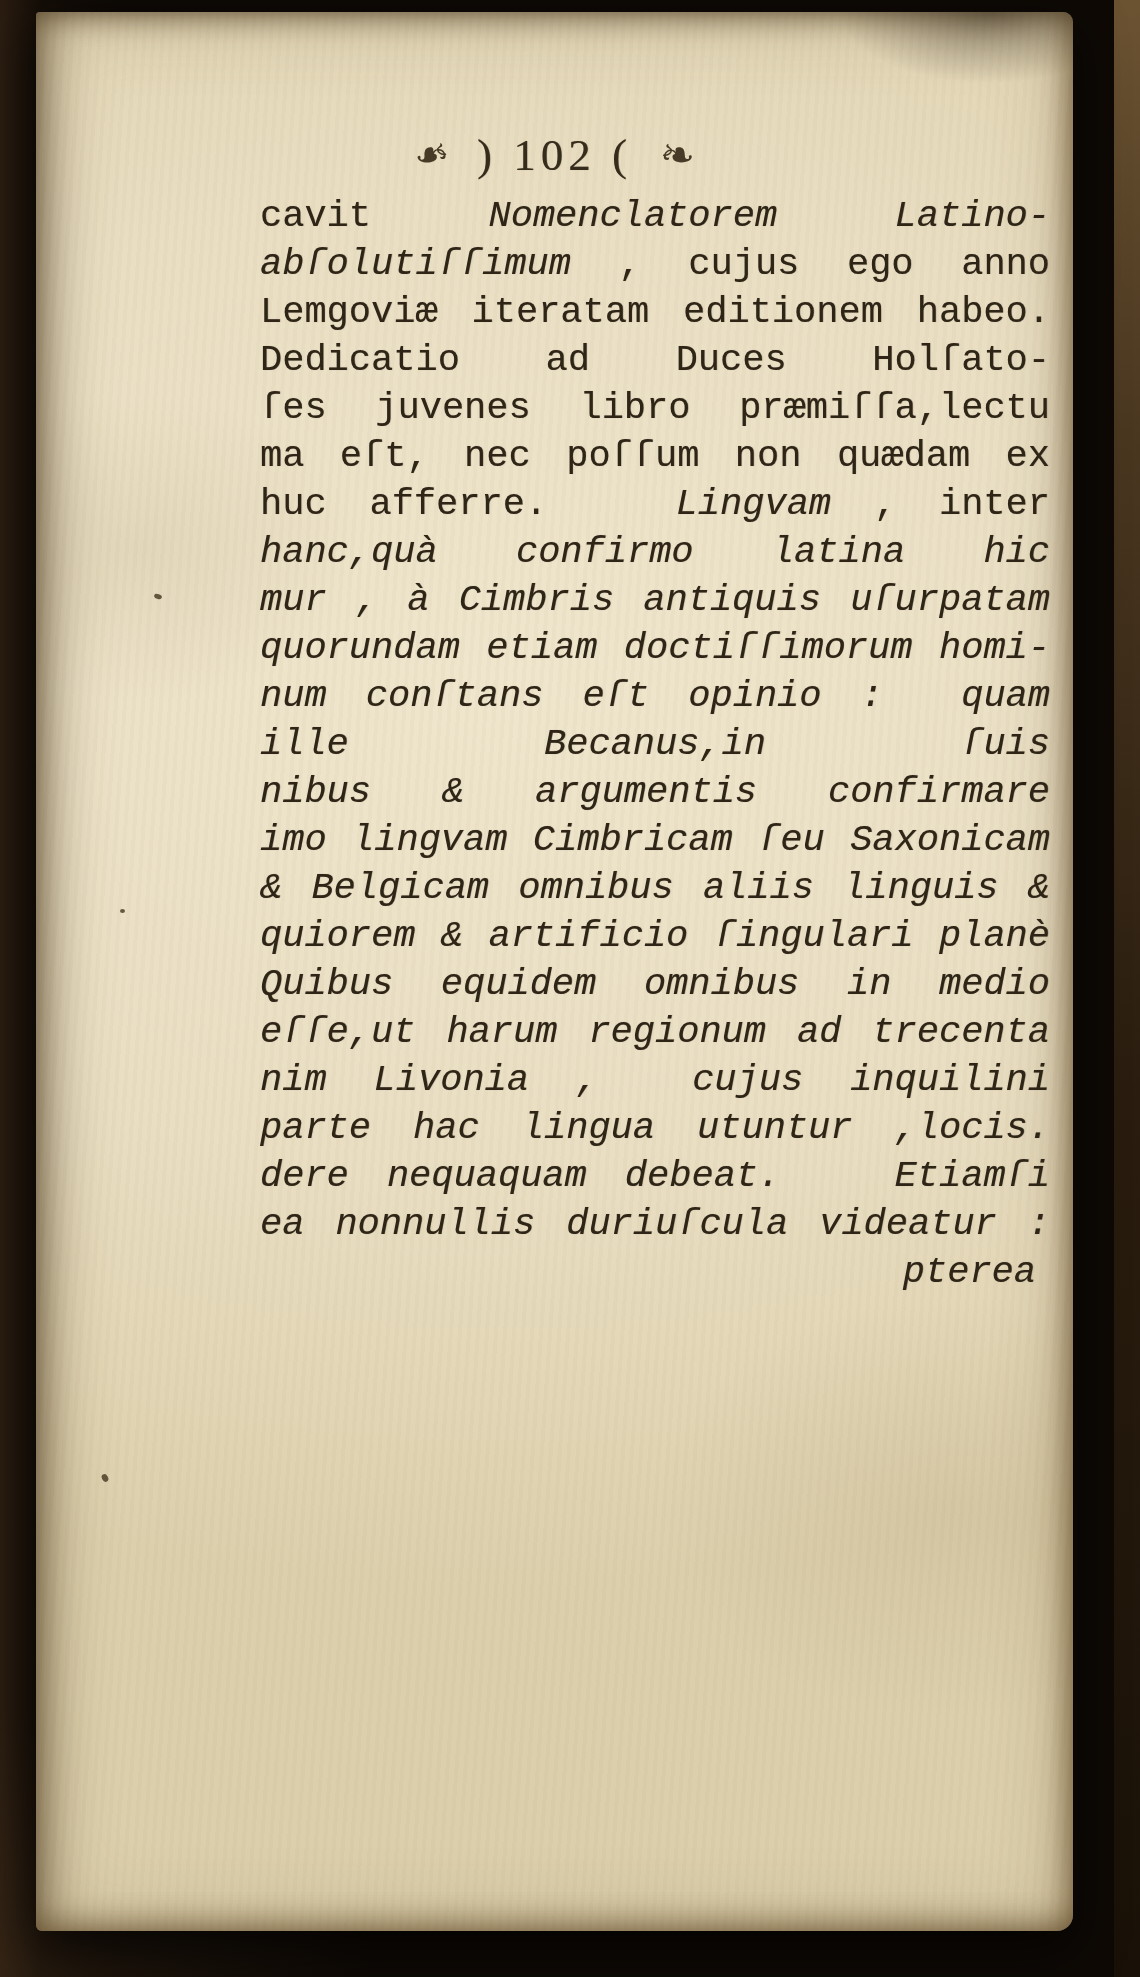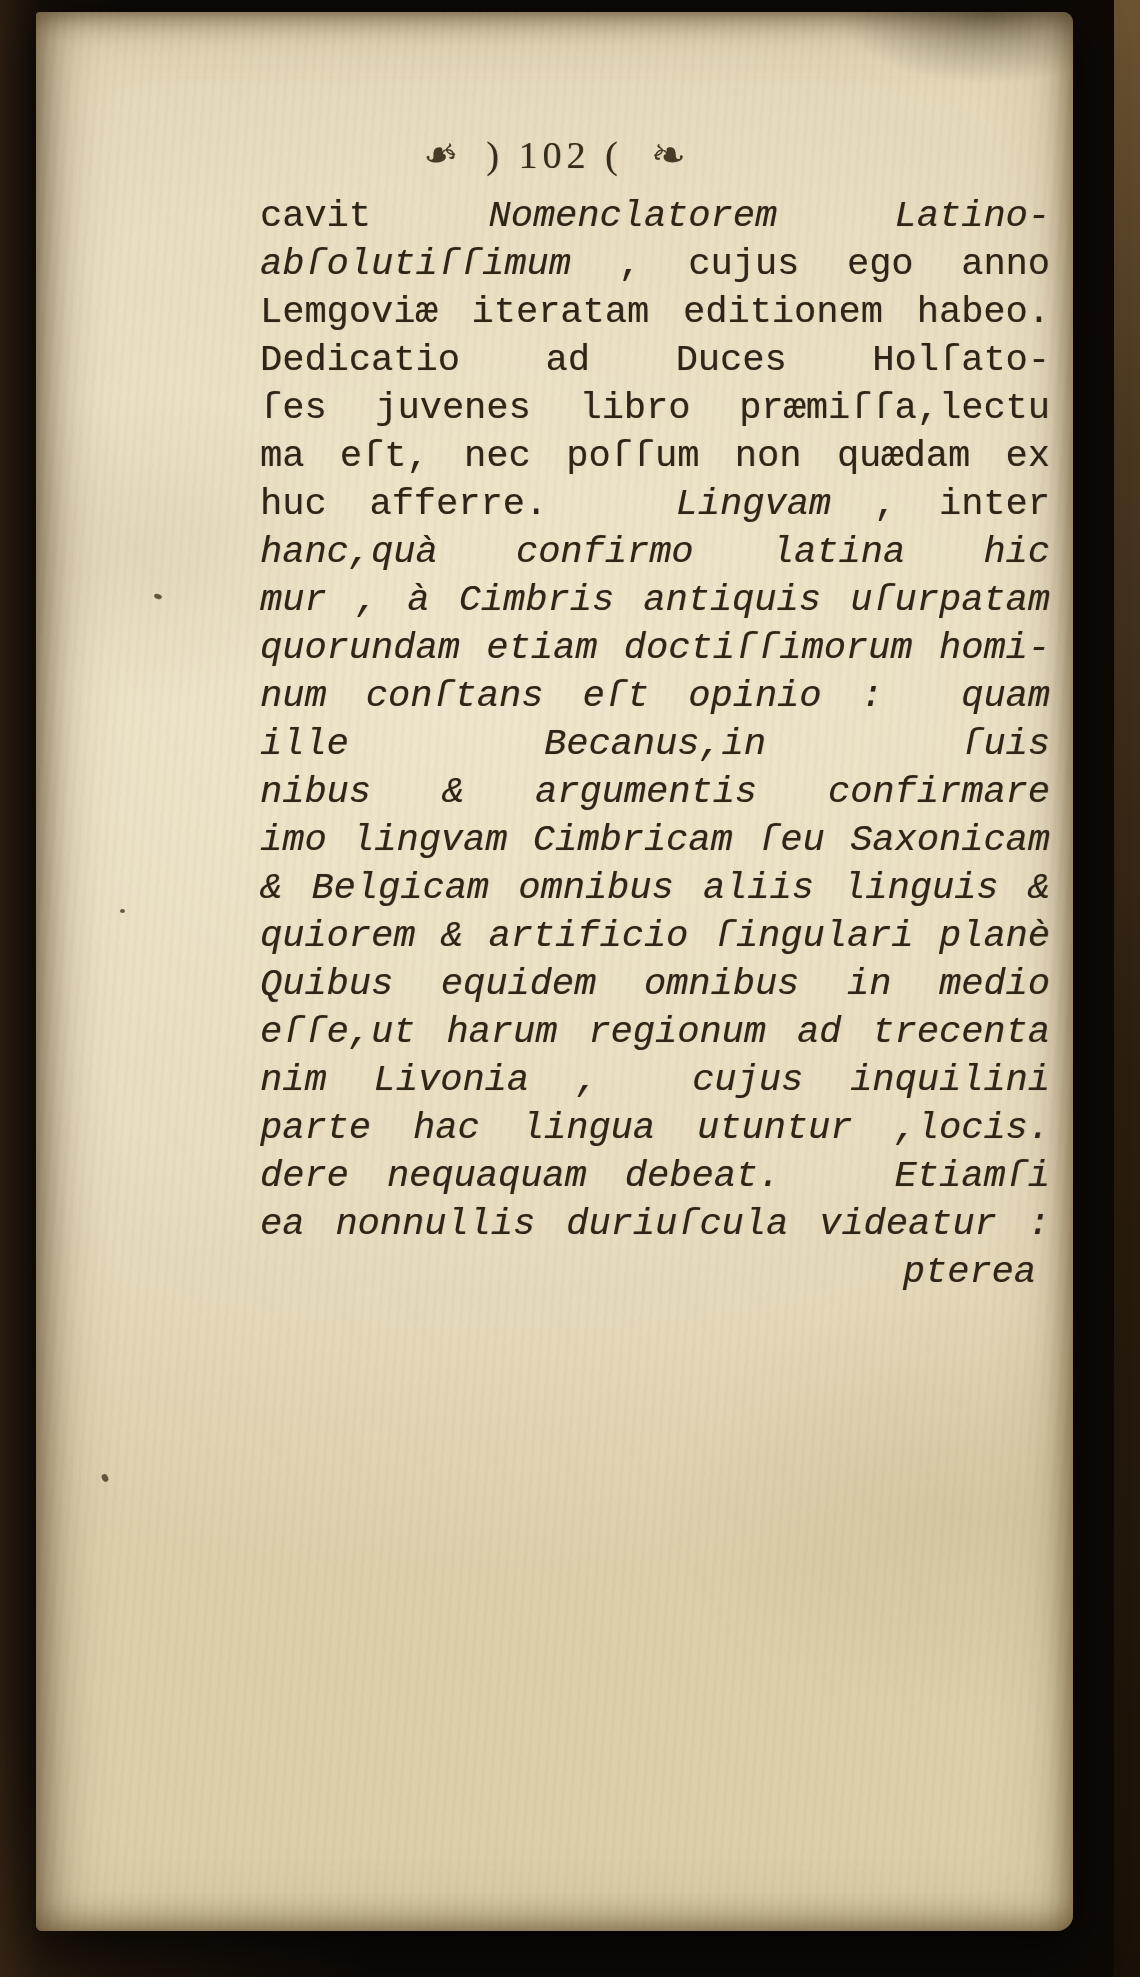--- a/index.html
+++ b/index.html
@@ -39,21 +39,21 @@
     border-radius:0 10px 0 0;
     background:radial-gradient(200px 95px at 72% 0%, rgba(32,22,11,0.42), rgba(32,22,11,0) 75%);
     pointer-events:none;
   }
   .header{
     padding-top:112px;height:62px;
     display:flex;justify-content:center;align-items:center;gap:28px;
     color:#3b3120;
   }
   .pagenum{
-    font-size:38px;letter-spacing:5px;color:#352c1b;
+    font-size:45px;letter-spacing:5px;color:#352c1b;
     text-shadow:0.4px 0.4px 0.7px rgba(53,44,27,0.45);
   }
   .orn{
     font-family:"DejaVu Sans",sans-serif;font-size:42px;line-height:42px;color:#473a26;
   }
   .orn-left{display:inline-block;transform:scaleX(-1) rotate(12deg);}
   .orn-right{display:inline-block;transform:rotate(8deg);}
   .textblock{
     margin:6px 0 0 224px;width:790px;font-family:Liberation Mono, monospace;
   }

